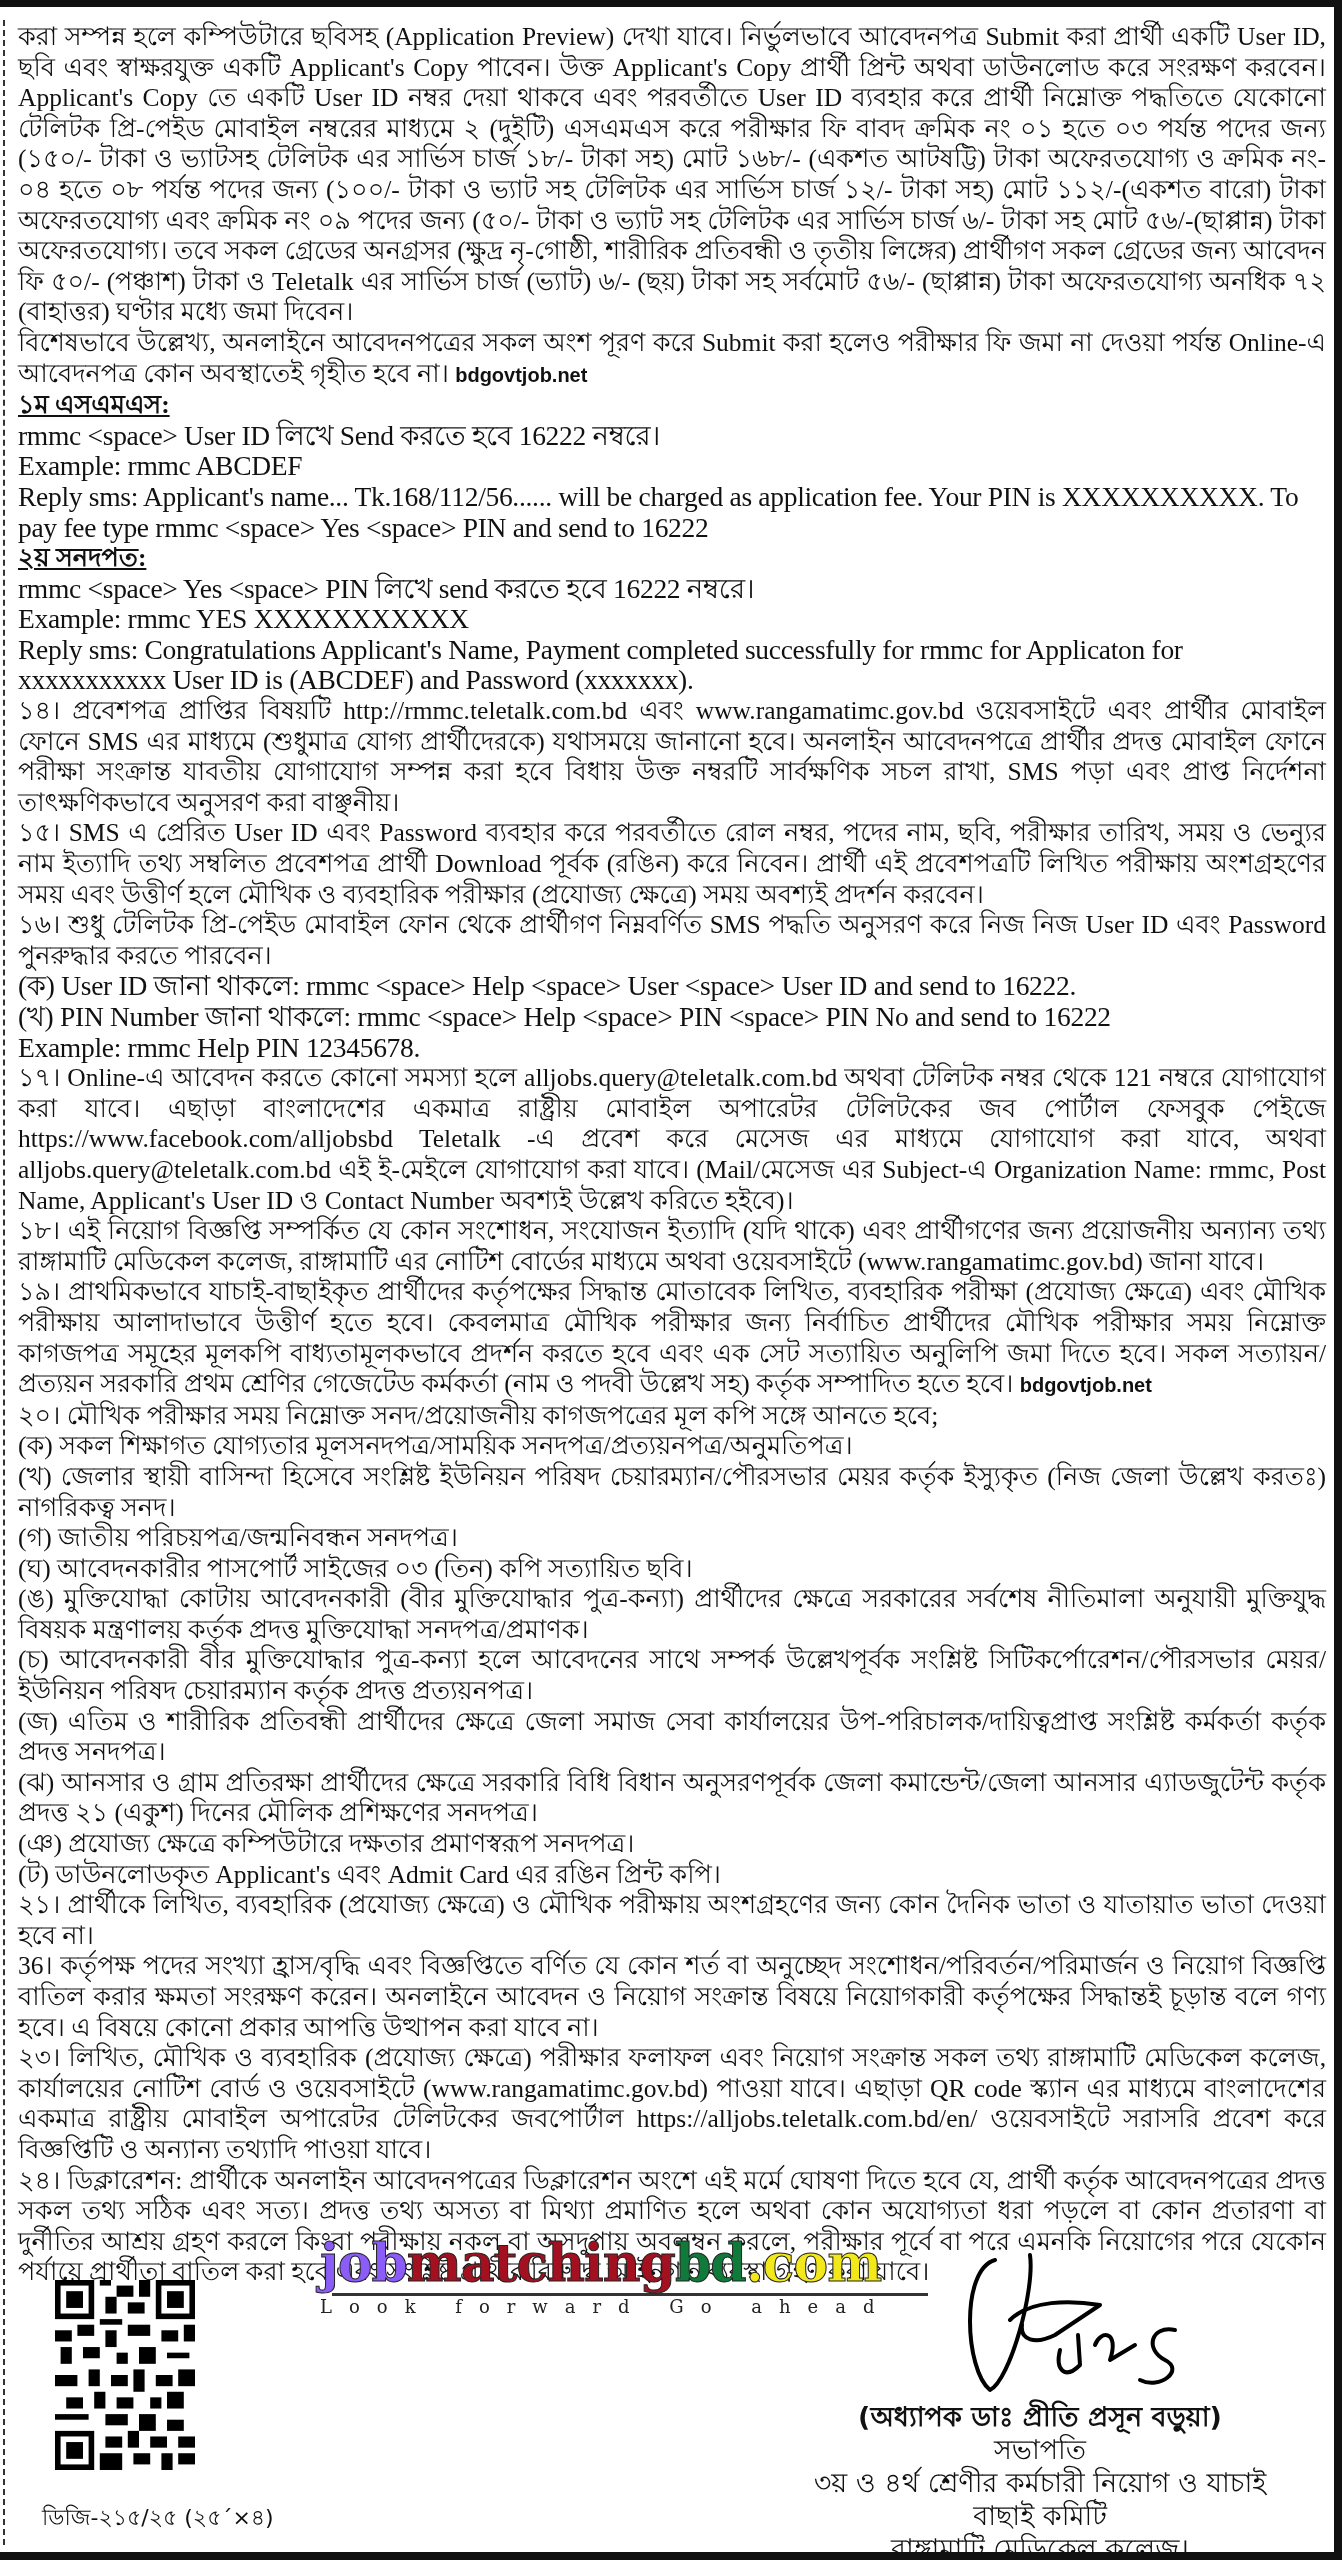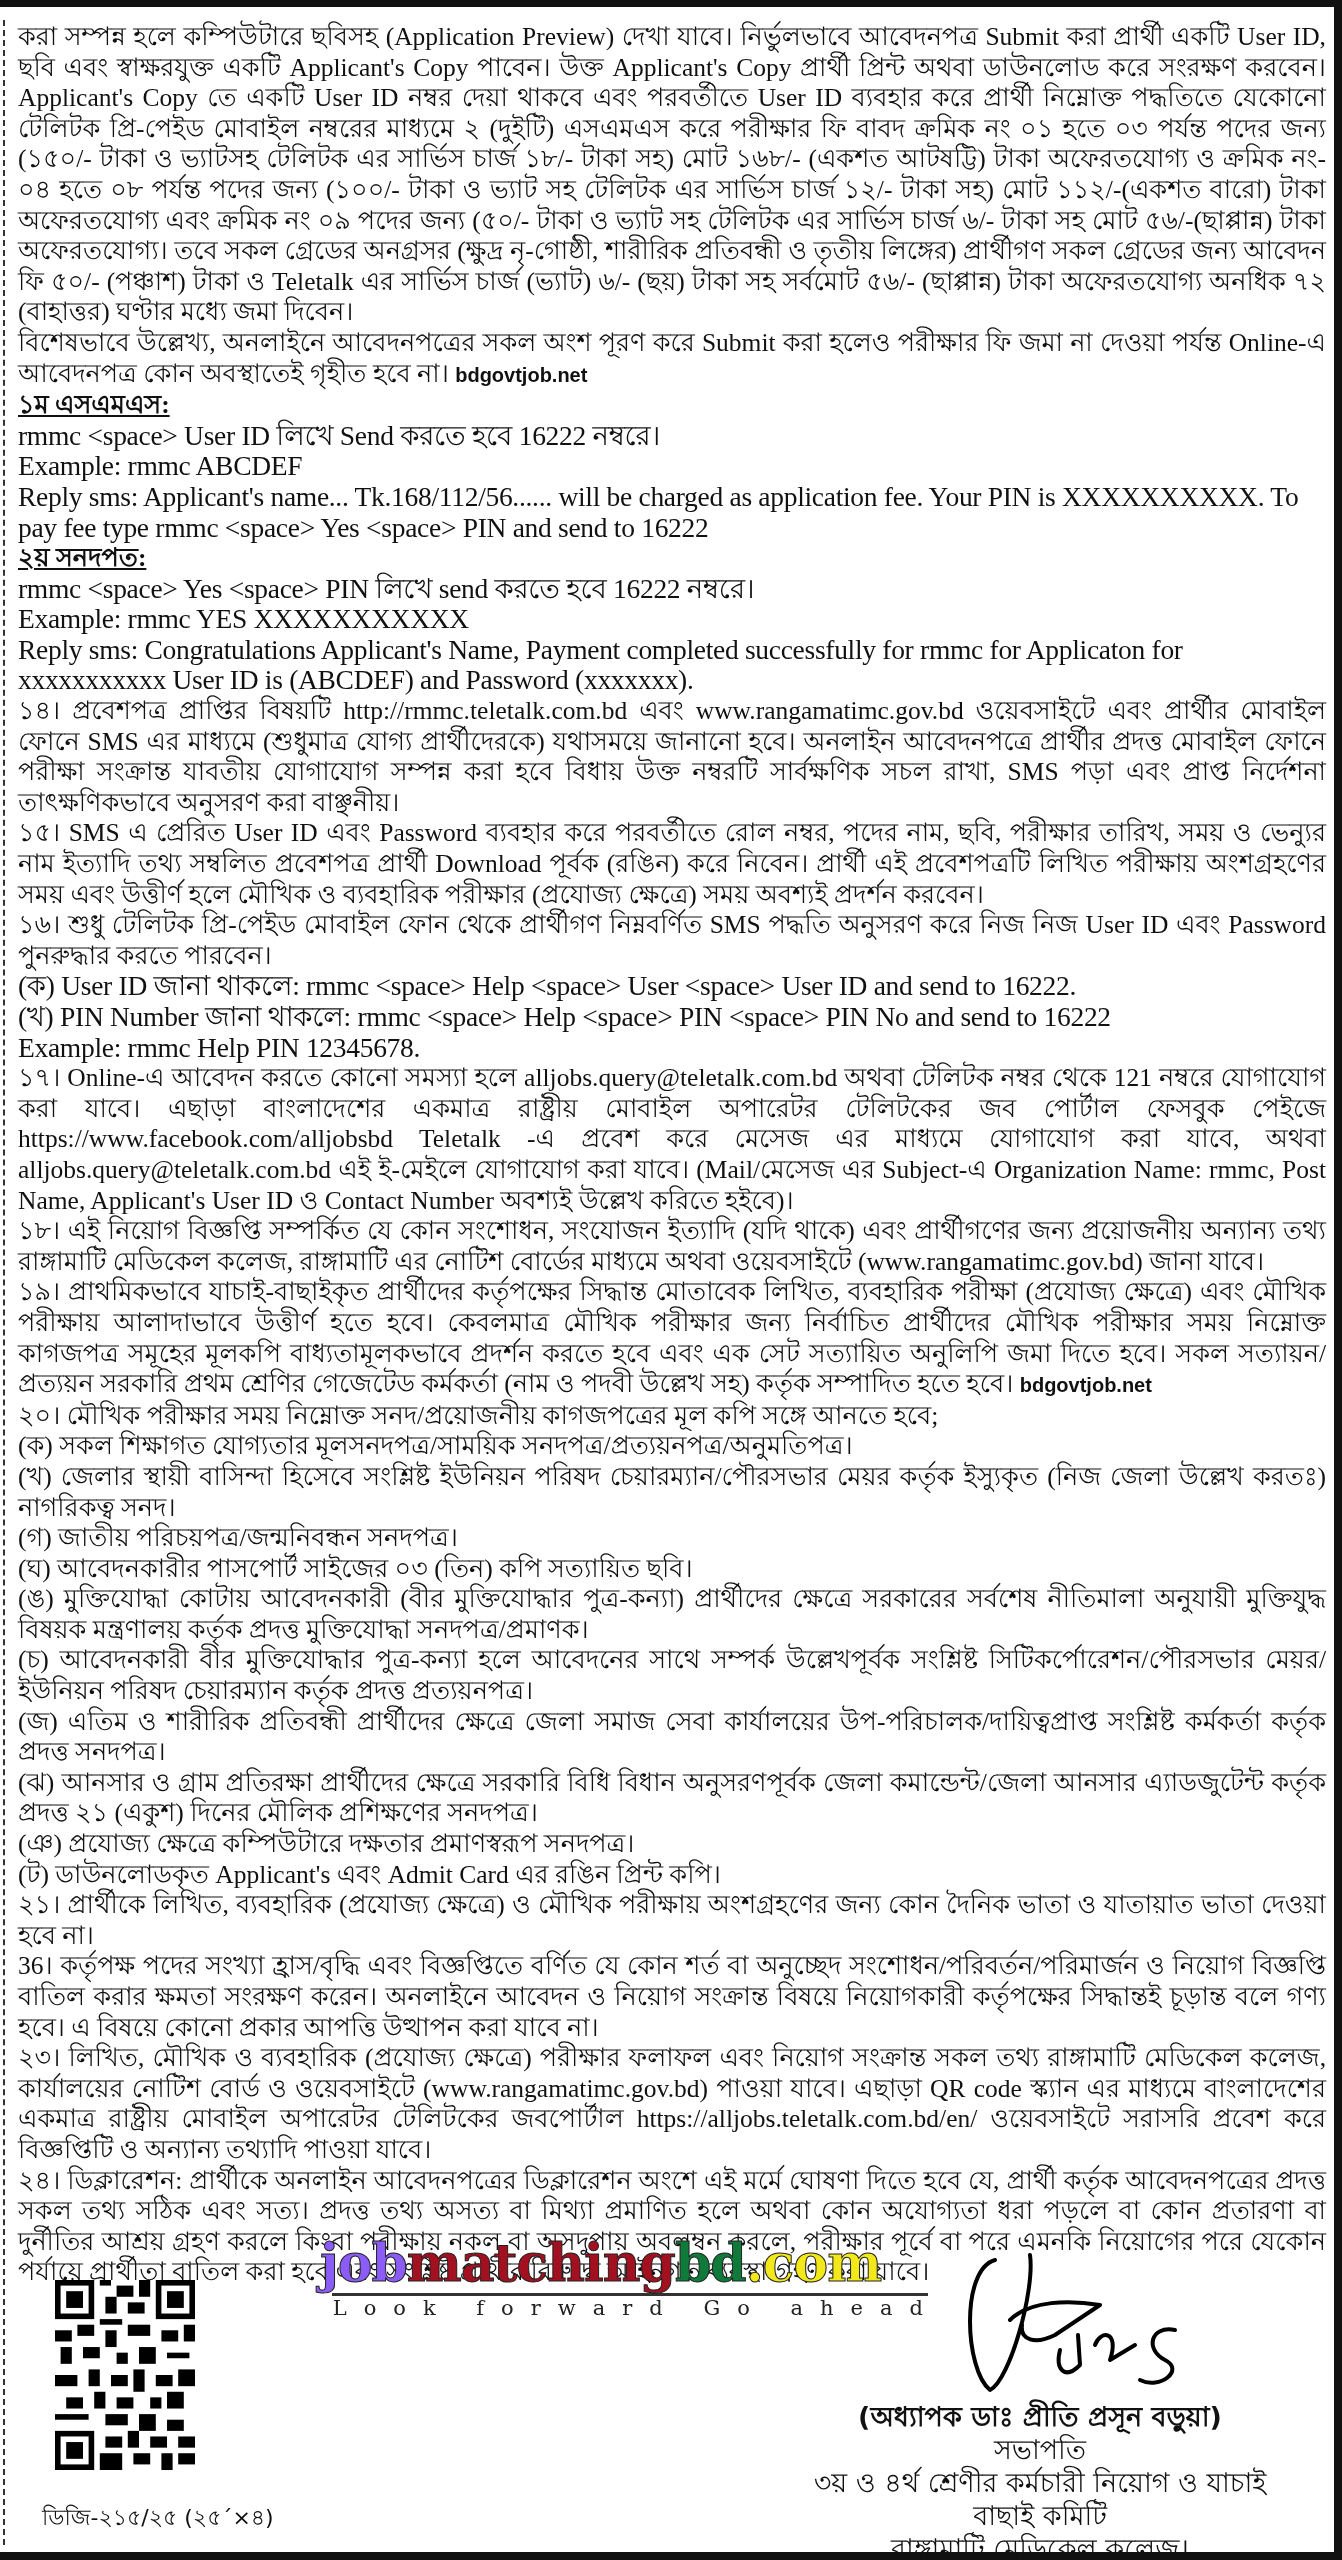--- a/index.html
+++ b/index.html
@@ -12,21 +12,21 @@
   .content { position:absolute; left:18px; top:22px; width:1308px; font-size:25.5px; line-height:30.6px; text-align:justify; }
   .content p { margin:0; }
   .sans { font-family:"Liberation Sans",sans-serif; font-size:20px; font-weight:bold; }
   .heading { text-decoration:underline; font-weight:bold; }
   .sms { font-family:"Liberation Serif",serif; font-size:27.5px; line-height:30.6px; text-align:left; letter-spacing:-0.3px; }
   .qr { position:absolute; left:55px; top:2280px; width:140px; height:190px; }
   .code { position:absolute; left:42px; top:2500px; font-size:22px; font-family:"DejaVu Sans",sans-serif; }
   .logo { position:absolute; left:320px; top:2235px; width:620px; }
   .logo-text { font-family:"DejaVu Serif",serif; font-weight:bold; font-size:52px; letter-spacing:-1px; line-height:56px; -webkit-text-stroke:1px #222; }
   .logo-rule { height:3px; background:#333; margin:2px 12px 0 12px; }
-  .logo-tag { font-family:"DejaVu Serif",serif; font-size:21px; letter-spacing:17px; text-align:right; color:#222; }
+  .logo-tag { font-family:"DejaVu Serif",serif; font-size:18px; letter-spacing:17px; text-align:left; color:#222; }
   .sig { position:absolute; left:960px; top:2250px; width:260px; height:150px; }
   .signatory { position:absolute; left:780px; top:2400px; width:520px; text-align:center; font-family:"DejaVu Sans",sans-serif; font-size:27px; line-height:33px; }
   .signatory .name { font-weight:bold; }
 </style>
 </head>
 <body>
 
 <div class="frame">
   <div class="border-top"></div>
   <div class="border-right"></div>

